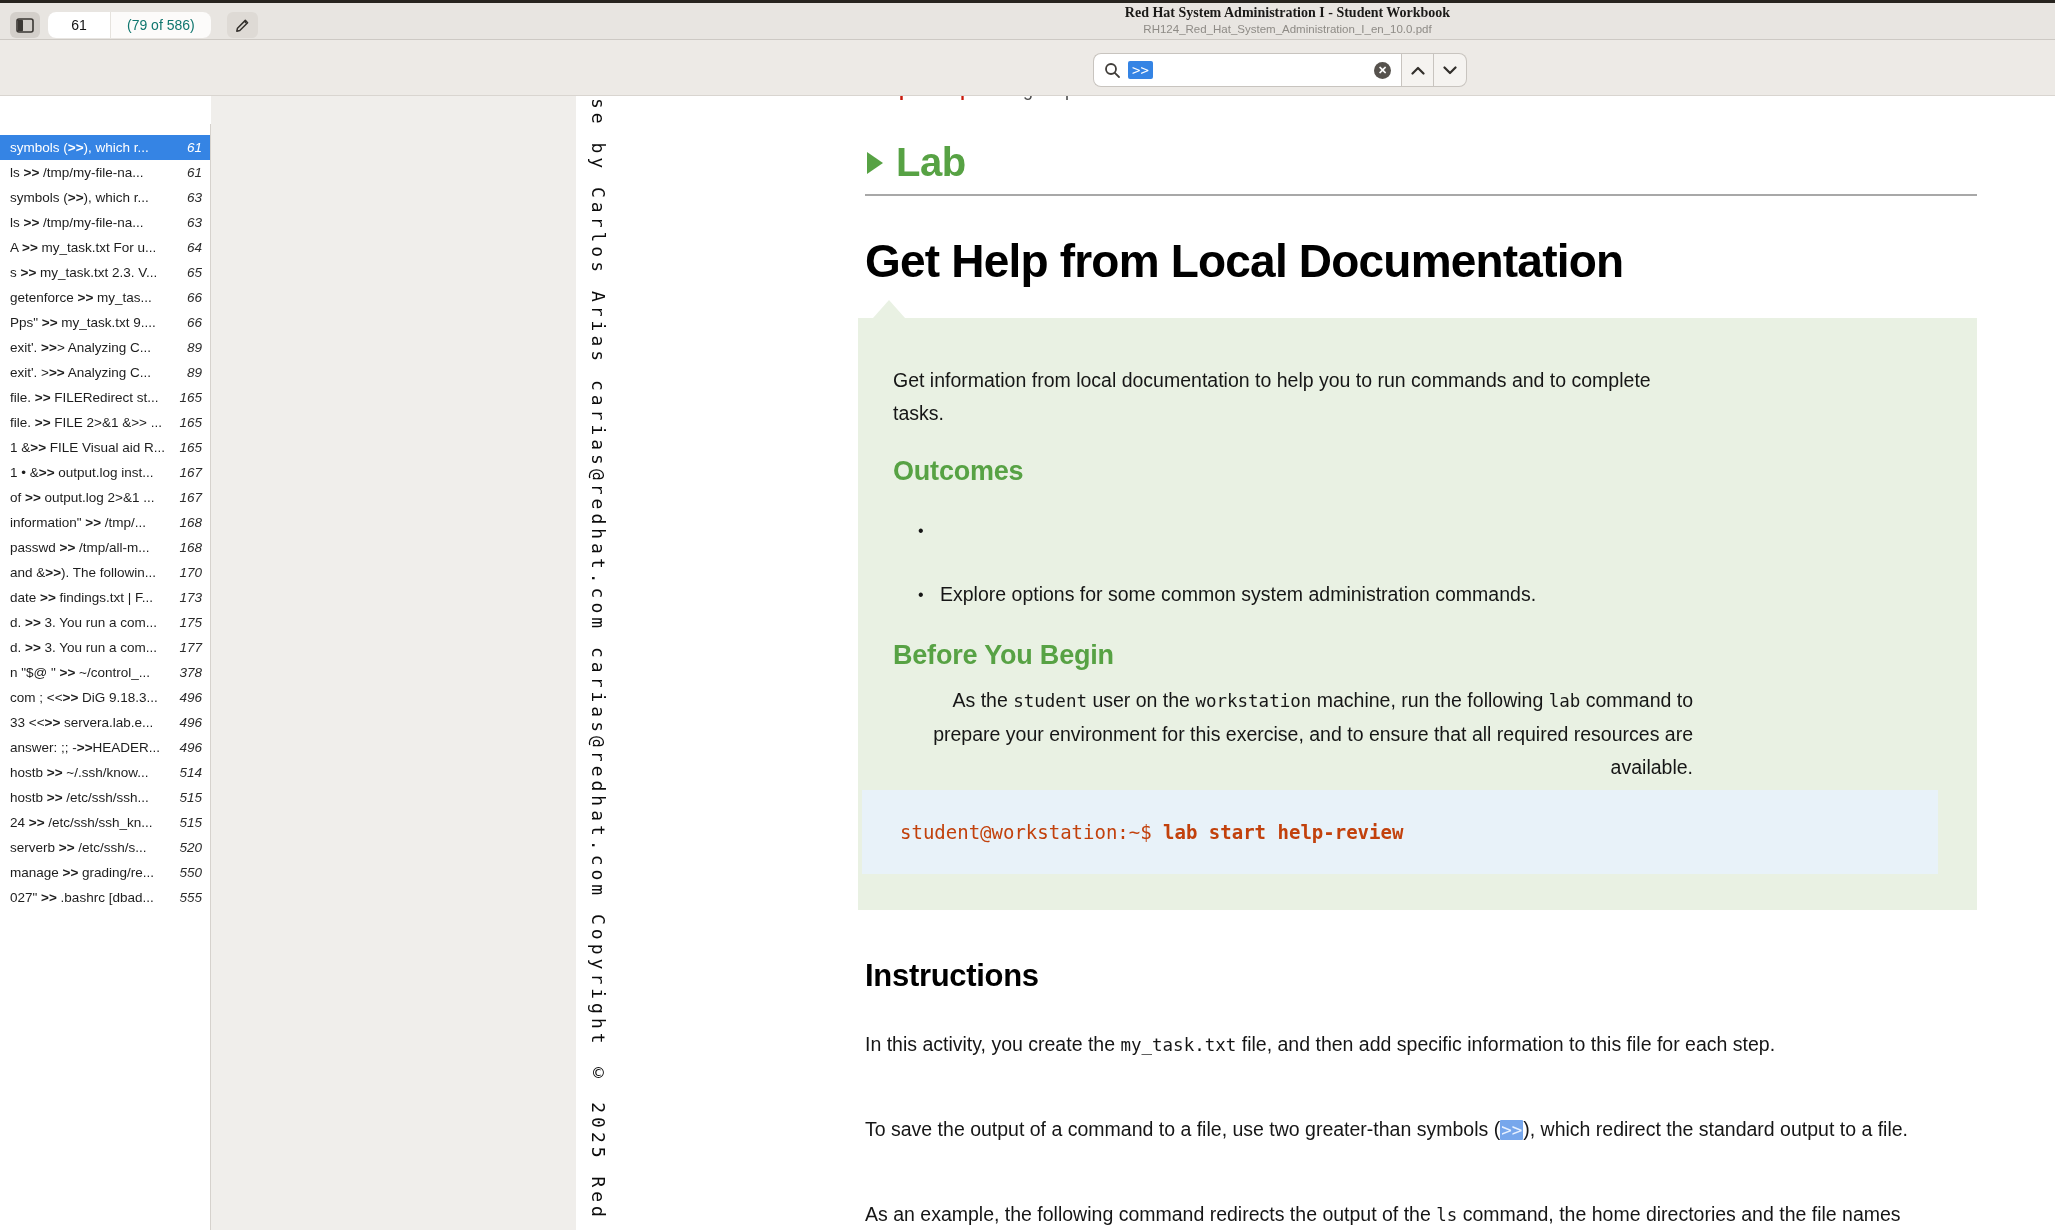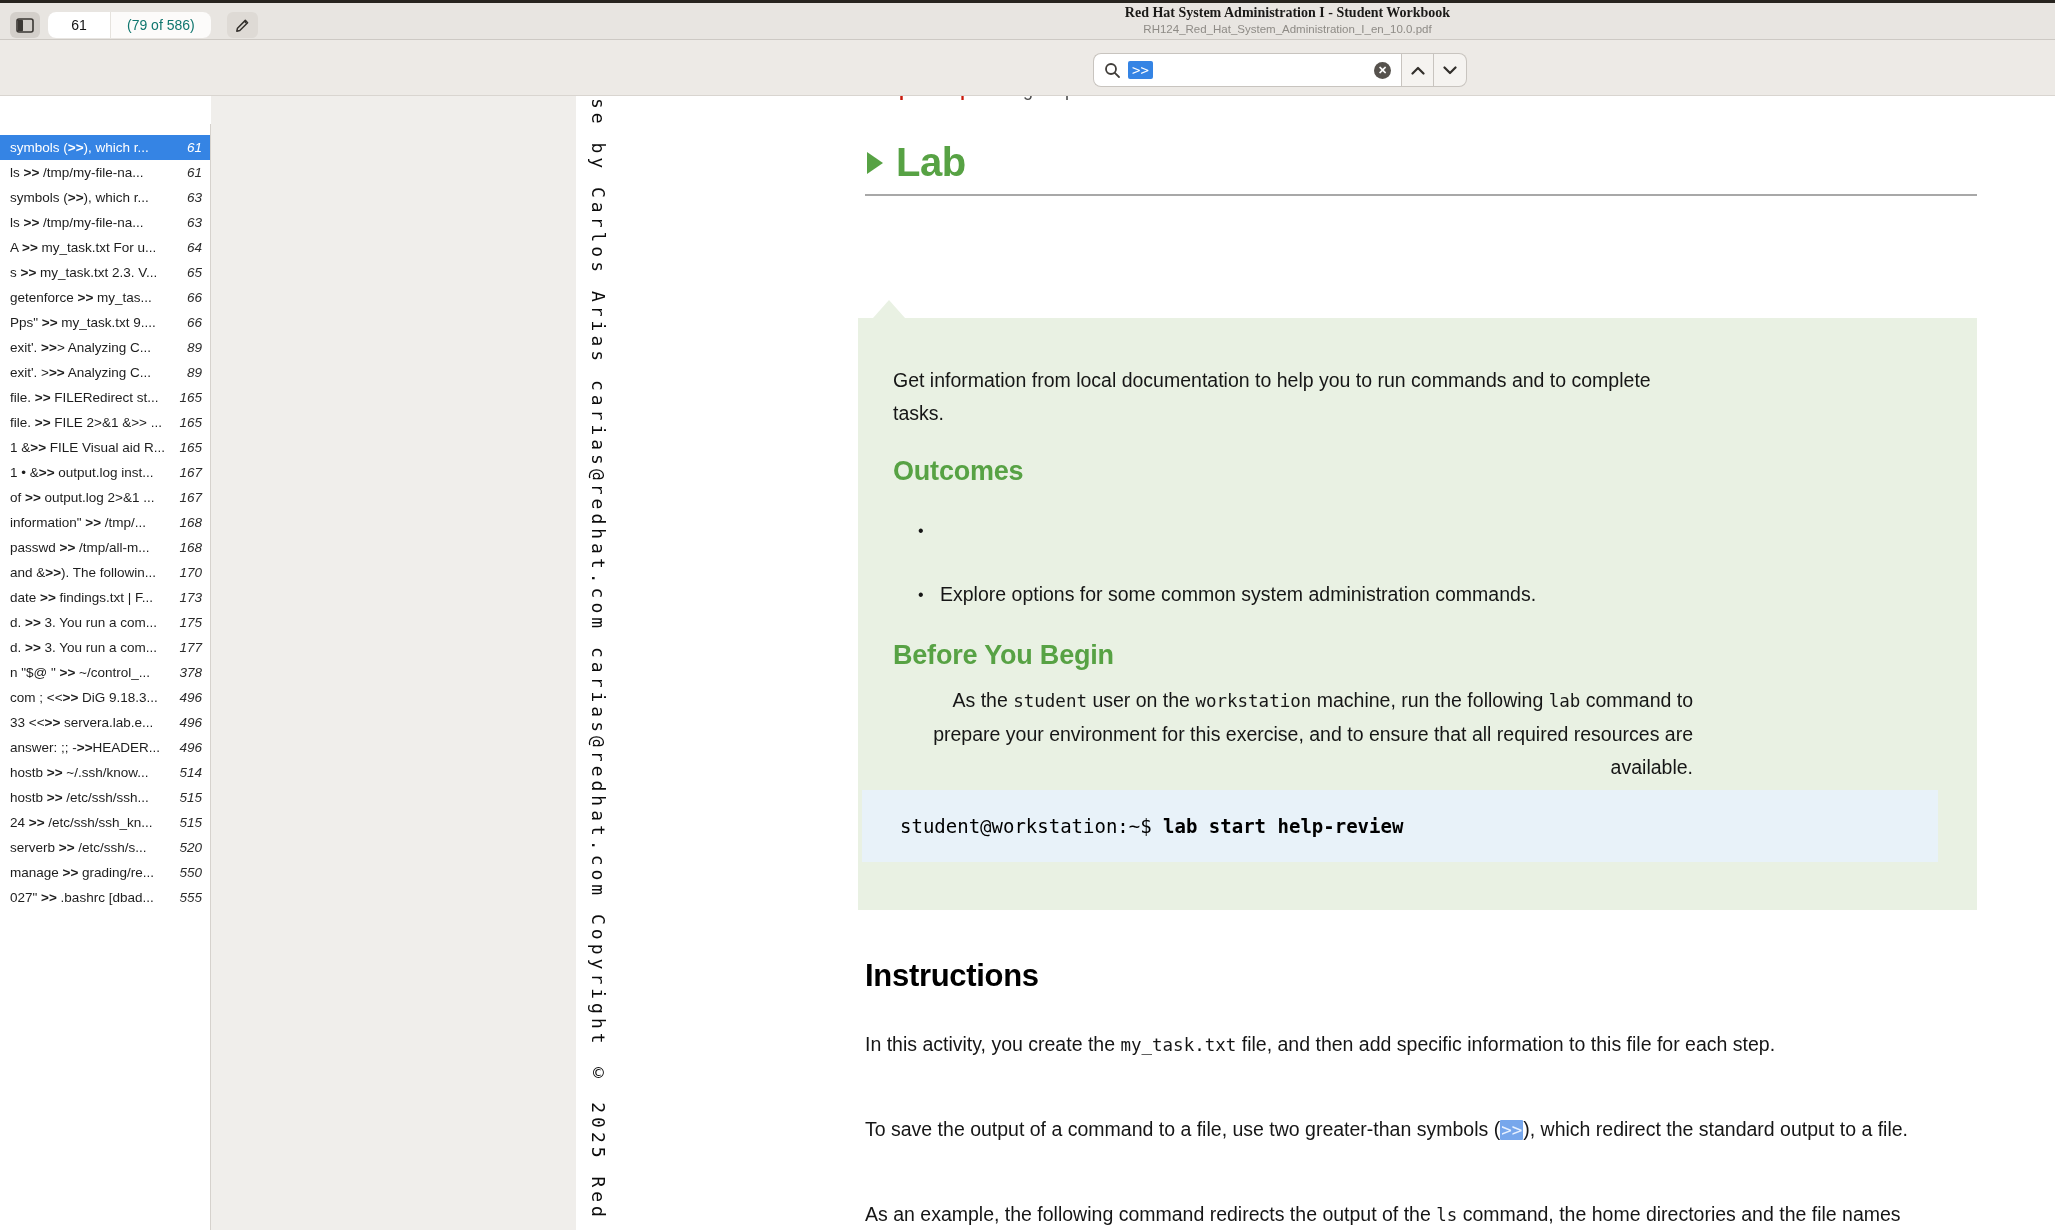--- a/index.html
+++ b/index.html
@@ -67,21 +67,21 @@
   .abstract .intro{position:absolute;left:35px;top:46px;width:810px;}
   .gpar{font-size:19.5px;line-height:33px;color:#161616;}
   .ghead{position:absolute;left:35px;font-size:27px;font-weight:700;color:var(--green);letter-spacing:-.2px;}
   .ghead.outcomes{top:138px;}
   .ghead.before{top:322px;}
   .bullet{position:absolute;left:58px;width:860px;padding-left:24px;}
   .bullet .dot{position:absolute;left:2px;top:0;font-size:16px;}
   .bullet.b1{top:196px;}
   .bullet.b2{top:260px;}
   .before-text{position:absolute;left:35px;top:366px;width:800px;text-align:right;}
-  .codebox{position:absolute;left:4px;top:472px;width:1076px;height:72px;background:var(--codebg);display:flex;align-items:center;padding-left:38px;font-family:"DejaVu Sans Mono",monospace;font-size:19px;color:#000000;white-space:pre;}
+  .codebox{position:absolute;left:4px;top:472px;width:1076px;height:84px;background:var(--codebg);display:flex;align-items:center;padding-left:38px;font-family:"DejaVu Sans Mono",monospace;font-size:19px;color:#c2410c;white-space:pre;}
   .codebox .cmd{font-weight:700;}
 
   .instr-head{position:absolute;left:0;top:862px;font-size:31px;font-weight:700;color:#000;letter-spacing:-.3px;}
   .para{position:absolute;left:0;width:1118px;}
   .p3{top:932px;}
   .p4{top:1017px;}
   .p5{top:1102px;}
   .mono{font-family:"DejaVu Sans Mono",monospace;font-size:17.5px;}
   .hl{font-family:"DejaVu Sans Mono",monospace;font-size:17.5px;background:var(--hl);color:#e8f1ff;padding:0 1px;border-radius:1px;}
 
@@ -287,20 +287,21 @@
       <div class="chapter">
         <span class="num">Chapter 5</span><span class="sep">|</span><span class="ttl">Getting Help from Local Documentation</span>
       </div>
 
       <div class="lab-head">
         <span class="lab-tri"></span>
         <span class="lab-text">Lab</span>
       </div>
       <div class="rule"></div>
 
+      <div class="doc-title">Get Help from Local Documentation</div>
 
       <div class="notch"></div>
       <div class="abstract">
         <div class="intro gpar">Get information from local documentation to help you to run commands and to complete tasks.</div>
         <div class="ghead outcomes">Outcomes</div>
         <div class="bullet b1 gpar"><span class="dot">•</span></div>
         <div class="bullet b2 gpar"><span class="dot">•</span><span>Explore options for some common system administration commands.</span></div>
         <div class="ghead before">Before You Begin</div>
         <div class="before-text gpar"><span>As the </span><span class="mono">student</span><span> user on the </span><span class="mono">workstation</span><span> machine, run the following </span><span class="mono">lab</span><span> command to prepare your environment for this exercise, and to ensure that all required resources are available.</span></div>
         <div class="codebox"><span>student@workstation:~$ </span><span class="cmd">lab start help-review</span></div>

